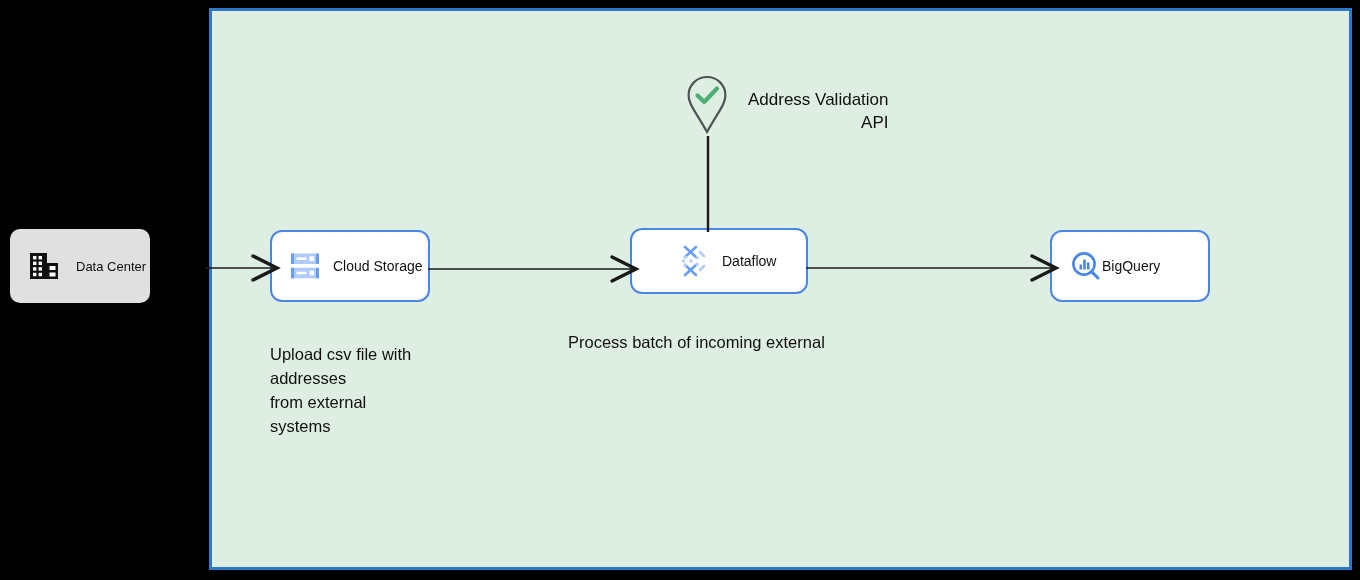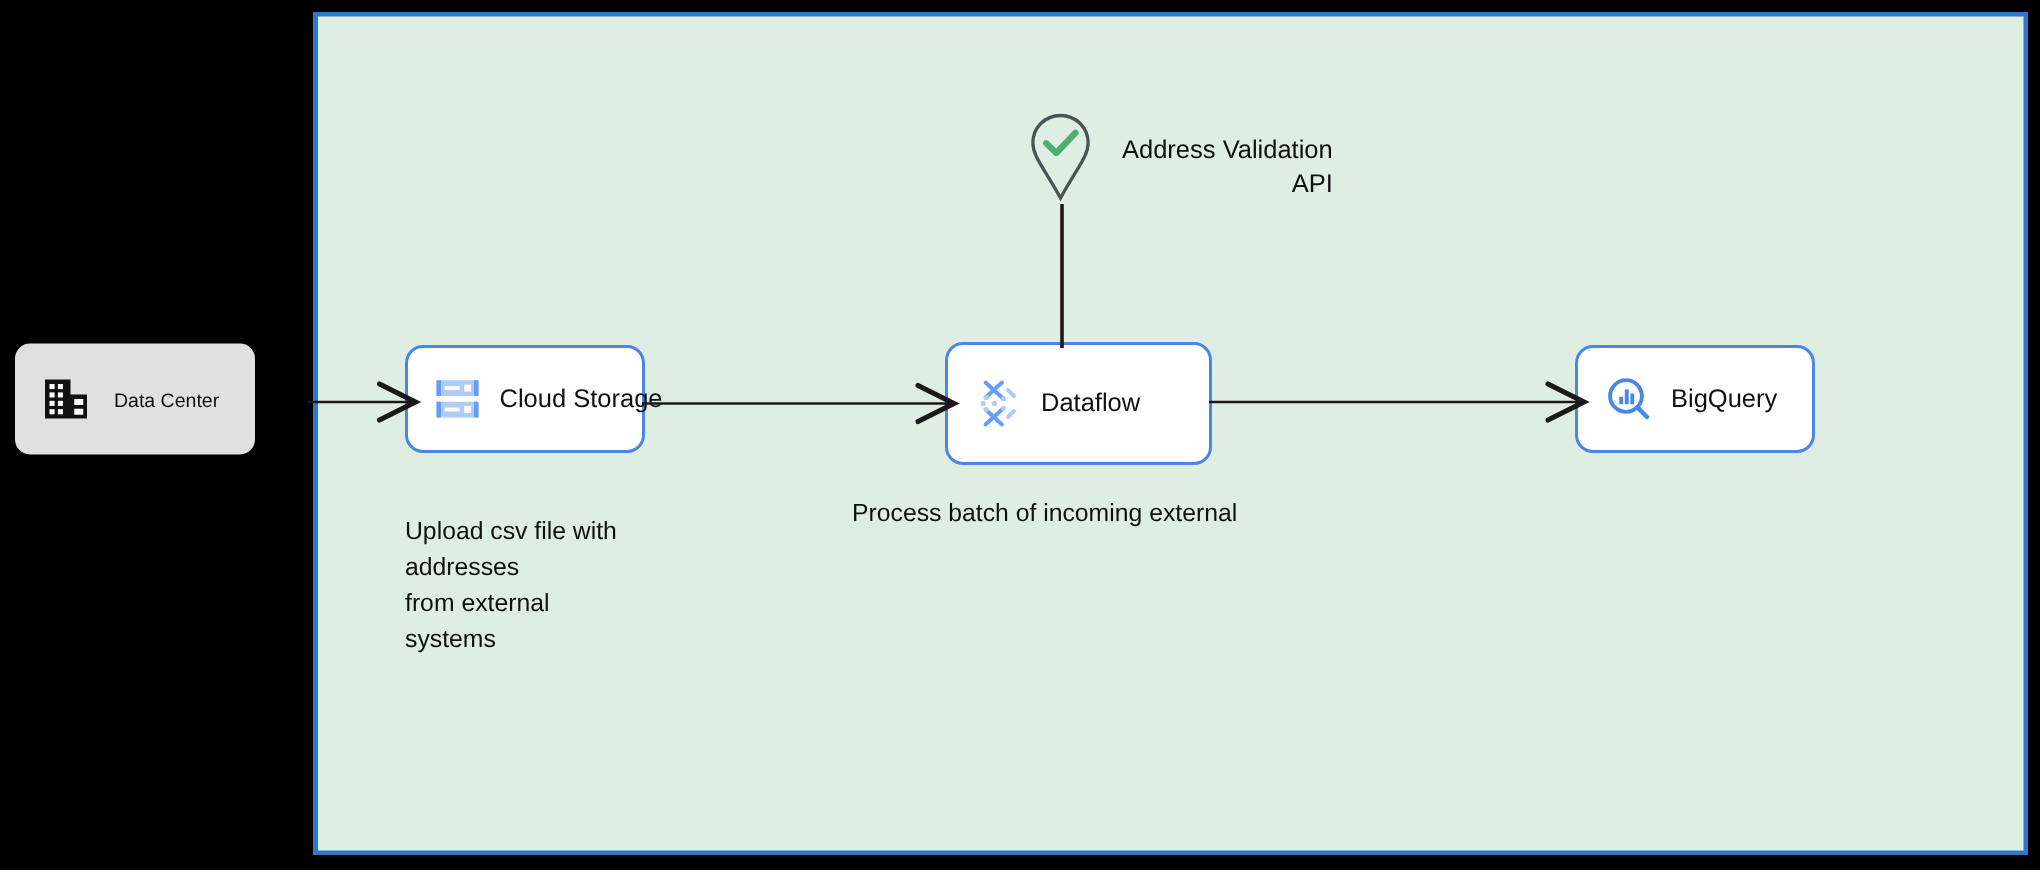--- a/index.html
+++ b/index.html
@@ -26,21 +26,21 @@
     background: #dfeee3;
     border: 3px solid #2e79c7;
     box-sizing: border-box;
   }
 
   
   #datacenter-node {
     position: absolute;
     left: 10px;
     top: 229px;
-    width: 160px;
+    width: 140px;
     height: 74px;
     background: #e0e0e0;
     border-radius: 10px;
     display: flex;
     align-items: center;
     box-sizing: border-box;
   }
   #datacenter-node .dc-icon {
     margin-left: 18px;
     width: 32px;
@@ -63,21 +63,21 @@
     border-radius: 12px;
     box-sizing: border-box;
     display: flex;
     align-items: center;
   }
   .svc-node .svc-icon {
     flex: 0 0 auto;
     display: block;
   }
   .svc-node .svc-label {
-    font-size: 17px;
+    font-size: 14px;
     color: #101010;
     white-space: nowrap;
   }
 
   #node-cloud-storage {
     left: 270px;
     top: 230px;
     width: 160px;
     height: 72px;
   }
@@ -85,41 +85,42 @@
     margin-left: 18px;
     width: 30px;
     height: 32px;
   }
   #node-cloud-storage .svc-label { margin-left: 13px; }
 
   #node-dataflow {
     left: 630px;
     top: 228px;
     width: 178px;
-    height: 82px;
+    height: 66px;
+    padding-left: 28px;
   }
   #node-dataflow .svc-icon {
     margin-left: 18px;
     width: 32px;
     height: 36px;
   }
   #node-dataflow .svc-label { margin-left: 12px; }
 
   #node-bigquery {
     left: 1050px;
     top: 230px;
     width: 160px;
     height: 72px;
   }
   #node-bigquery .svc-icon {
     margin-left: 18px;
     width: 32px;
     height: 32px;
   }
-  #node-bigquery .svc-label { margin-left: 12px; }
+  #node-bigquery .svc-label { }
 
   
   #api-pin-group {
     position: absolute;
     left: 686px;
     top: 75px;
     width: 250px;
     height: 70px;
   }
   #api-pin-group .pin-icon {

